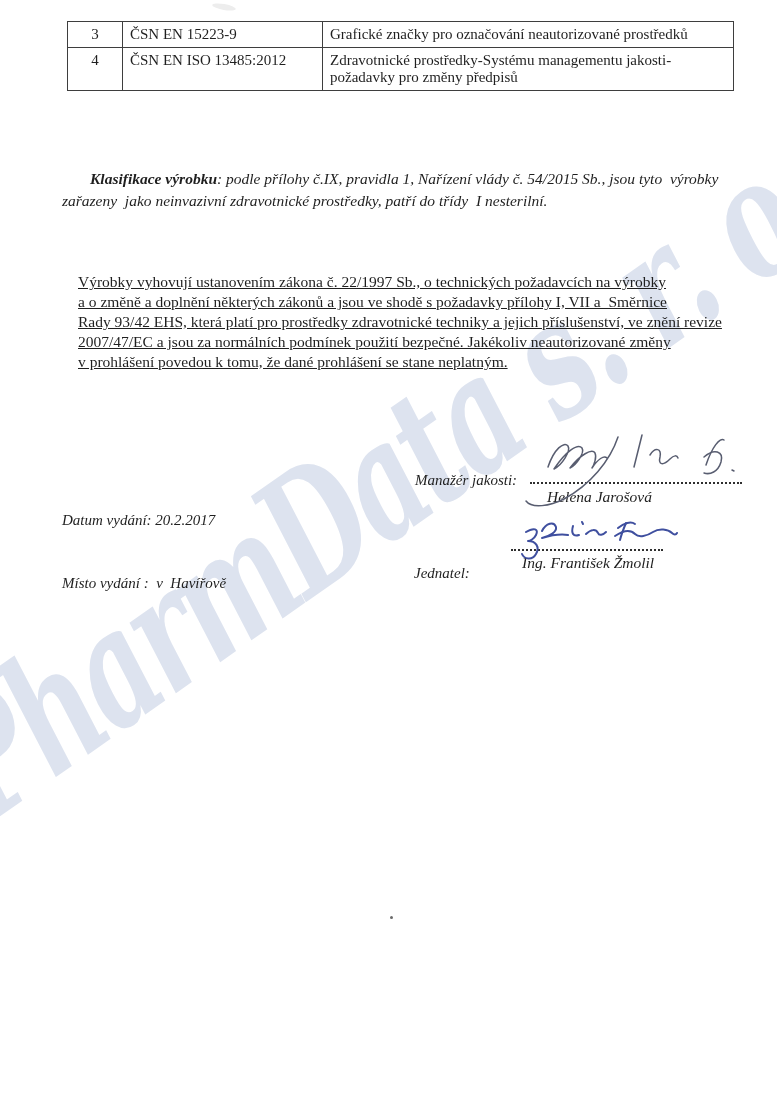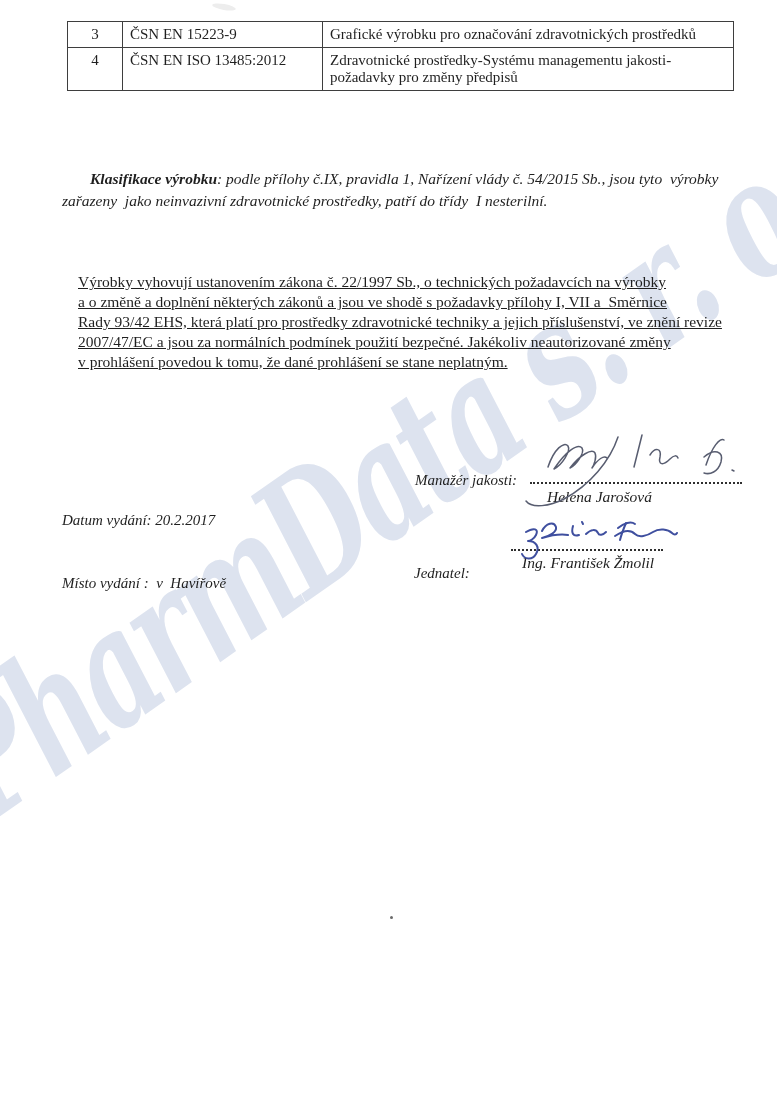--- a/index.html
+++ b/index.html
@@ -76,21 +76,21 @@
   <table class="standards">
     <colgroup>
         <col class="col-num">
         <col class="col-code">
         <col>
       </colgroup>
     <tbody>
         <tr>
       <td class="c-num">3</td>
       <td class="c-code">ČSN EN 15223-9</td>
-      <td class="c-title">Grafické výrobku pro označování zdravotnických prostředků</td>
+      <td class="c-title">Grafické značky pro označování neautorizované prostředků</td>
     </tr>
     <tr>
       <td class="c-num">4</td>
       <td class="c-code">ČSN EN ISO 13485:2012</td>
       <td class="c-title">Zdravotnické prostředky-Systému managementu jakosti-
 požadavky pro změny předpisů</td>
     </tr>
   </tbody>
     </table>
 

